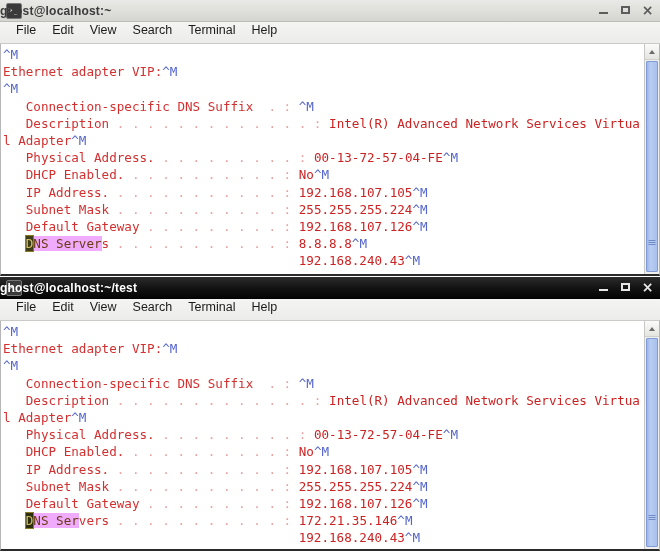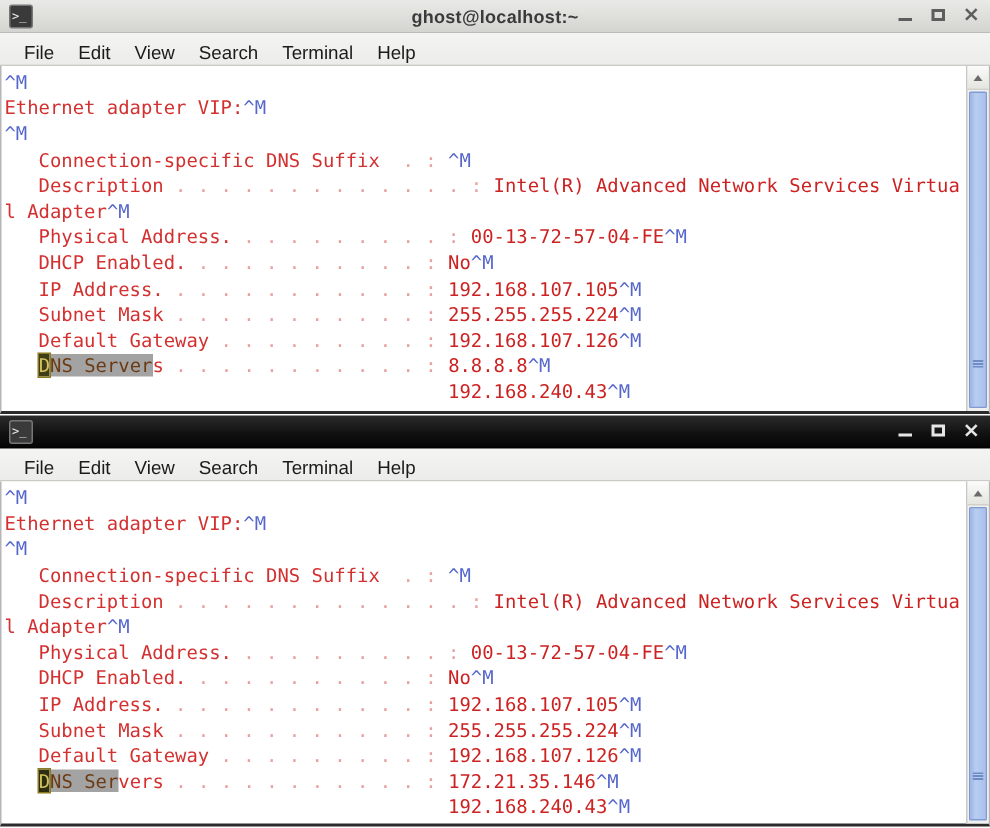--- a/index.html
+++ b/index.html
@@ -68,21 +68,21 @@
     font-family: "DejaVu Sans Mono", monospace;
     font-size: 8px;
     color: #e8e8e8;
     line-height: 16px;
   }
 
   .title-text {
     position: absolute;
     left: 0;
     right: 0;
-    text-align: center;
+    text-align: left;
     font-size: 12px;
     font-weight: bold;
     letter-spacing: 0.2px;
     pointer-events: none;
   }
   .titlebar.inactive .title-text { color: #3b3b3b; }
   .titlebar.active   .title-text { color: #ffffff; }
 
   .win-buttons {
     margin-left: auto;
@@ -124,21 +124,21 @@
     font-size: 14px;
     line-height: 13px;
     font-weight: bold;
     text-align: center;
   }
 
   
   .menubar {
     height: 22px;
     display: flex;
-    align-items: flex-end;
+    align-items: flex-start;
     padding-left: 8px;
     box-sizing: border-box;
     background: linear-gradient(to bottom, #f4f4f2 0%, #ececea 100%);
     border-bottom: 1px solid #cccac6;
   }
   .menu-item {
     font-size: 12.5px;
     color: #1b1b1b;
     padding: 1px 8px;
     white-space: nowrap;
@@ -169,21 +169,21 @@
     white-space: pre;
     color: #d33030;
   }
   .term-line { height: 17.2px; }
 
   .ctl  { color: #5566cc; }        
   .dots { color: #e8a0a0; }        
   .val  { color: #cc2222; text-align: right; }
 
   .hl {
-    background: #a3a3a3;
+    background: #f0abfc;
     color: #6b3b14;
   }
   .hl-cursor {
     background: #3d3d18;
     color: #d8c060;
     outline: 1px solid #8a7a20;
   }
   .win-two .hl-cursor {
     background: #2d2d10;
     color: #cfc060;
@@ -268,20 +268,21 @@
           <div class="sb-arrow"></div>
           <div class="sb-thumb">
             <div class="sb-grip"></div>
           </div>
         </div>
       </div>
     </div>
     <div class="window win-two">
       <div class="titlebar active">
         <span class="win-icon"></span>
+        <div class="title-text">ghost@localhost:~/test</div>
         <div class="win-buttons">
           <span class="wbtn min"></span>
           <span class="wbtn max"></span>
           <span class="wbtn close">×</span>
         </div>
       </div>
       <div class="menubar">
         <div class="menu-item">File</div>
         <div class="menu-item">Edit</div>
         <div class="menu-item">View</div>

